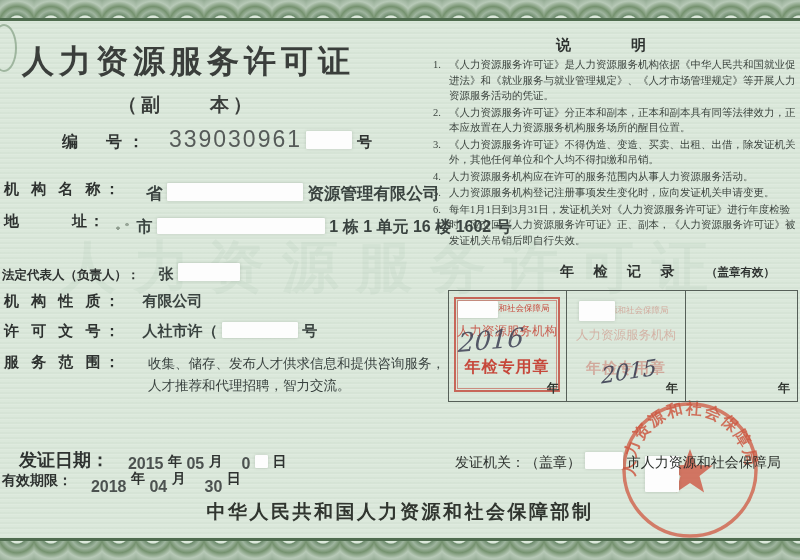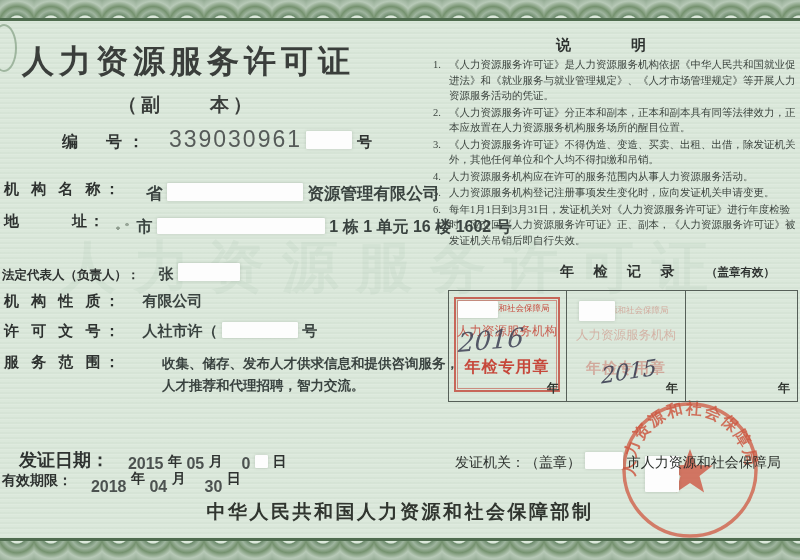--- a/index.html
+++ b/index.html
@@ -27,21 +27,21 @@
   .subtitle{left:118px;top:92px;font-size:19px;font-weight:700;letter-spacing:4px;color:#3a3e3b;}
   .lbl{font-weight:700;color:#2e3230;}
   .redact{display:inline-block;background:#fdfdfd;vertical-align:-2px;border-radius:1px;
     box-shadow:0 0 3px rgba(80,100,80,.25);}
   .redact.block{position:absolute;z-index:4;}
   .trace{display:inline-block;width:20px;height:12px;vertical-align:-1px;
     background:radial-gradient(circle at 30% 60%, rgba(70,85,70,.5) 0 1.5px, transparent 2px),
                radial-gradient(circle at 75% 30%, rgba(70,85,70,.45) 0 1.5px, transparent 2px);}
   .num-val{font-size:23px;color:#565b59;letter-spacing:2px;}
   .field-val{font-size:16.5px;color:#3a4340;font-weight:600;}
-  .scope-line{font-size:13.5px;font-weight:700;color:#3a4340;margin-left:14px;}
+  .scope-line{font-size:13.5px;font-weight:400;color:#3a4340;}
   .date-num{font-size:16px;color:#4c5250;font-weight:600;display:inline-block;}
   .date-unit{font-size:14px;font-weight:700;display:inline-block;}
   .footer-line{left:0;top:499px;width:800px;text-align:center;font-size:19px;font-weight:600;
     font-family:"Liberation Serif",serif;letter-spacing:2.5px;color:#30352f;}
   
   .notes-title{left:556px;top:36px;font-size:15px;font-weight:700;letter-spacing:10px;
     font-family:"Liberation Serif",serif;}
   .notes{position:absolute;left:433px;top:57px;width:367px;z-index:3;
     font-family:"Liberation Serif",serif;font-size:10.5px;line-height:15.5px;color:#3c443f;}
   .note-item{position:relative;padding-left:16px;margin-bottom:1px;}

